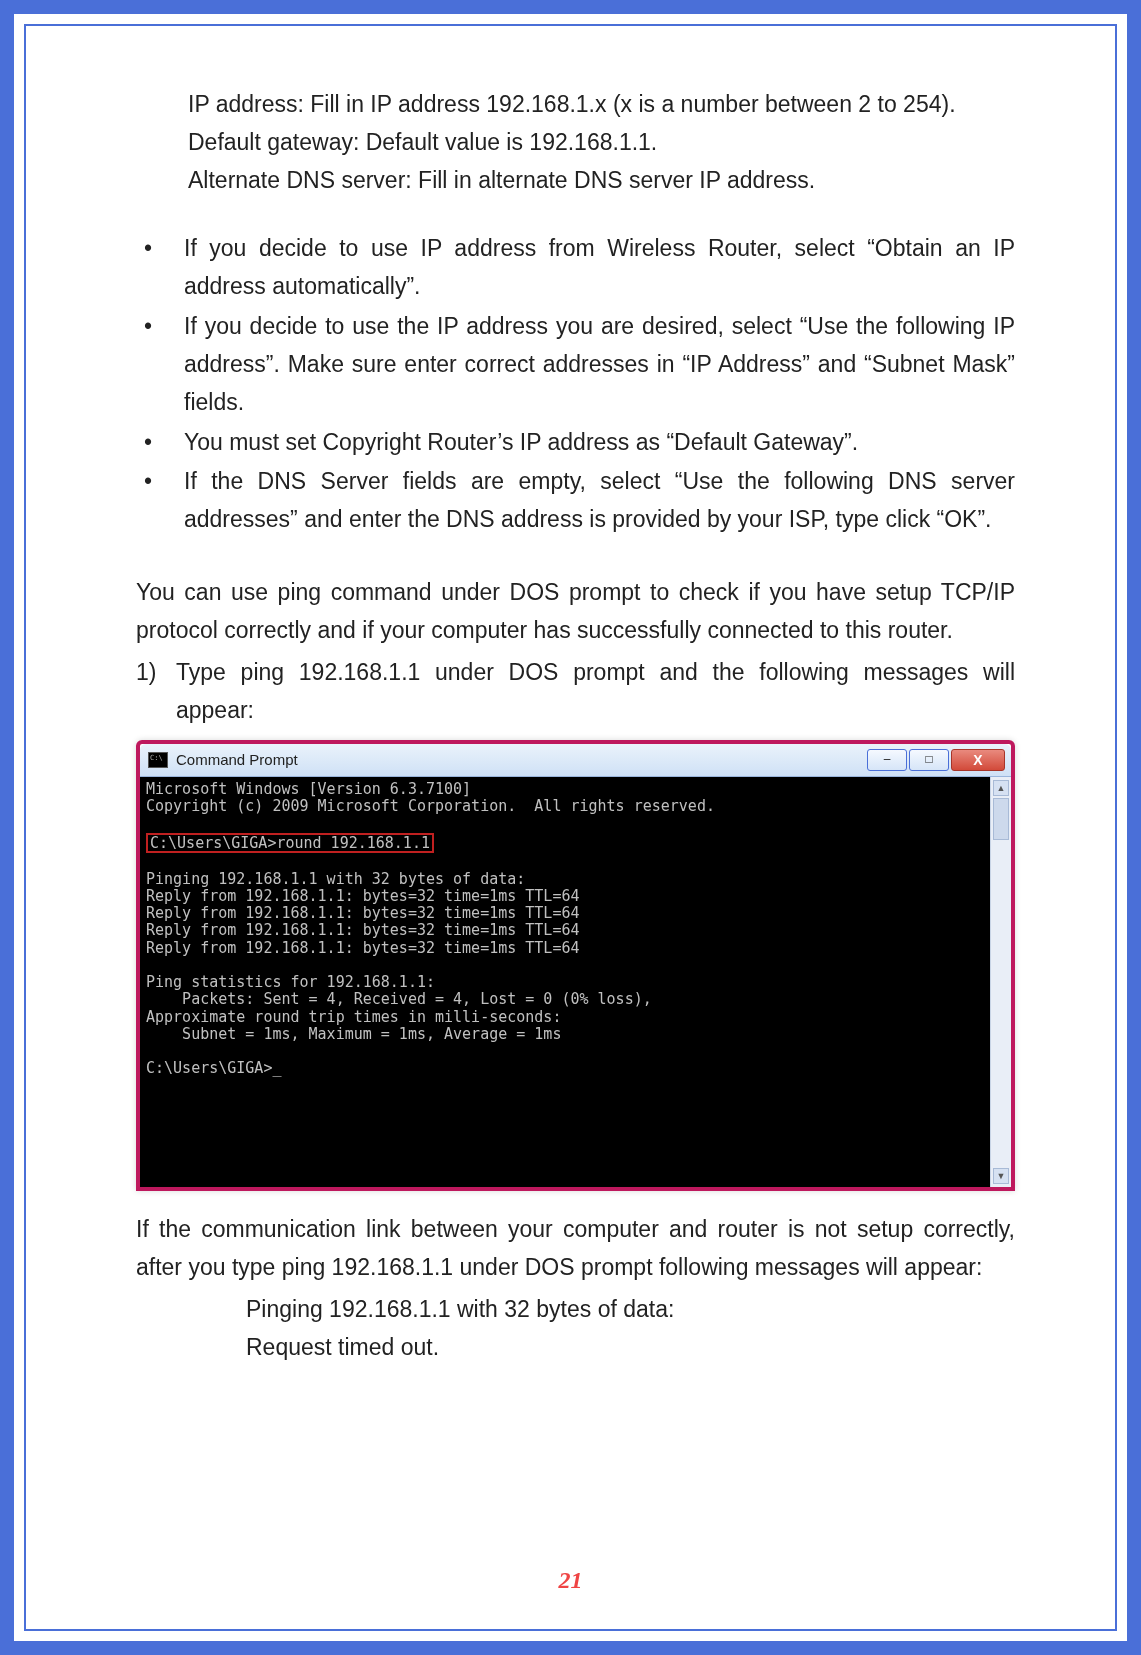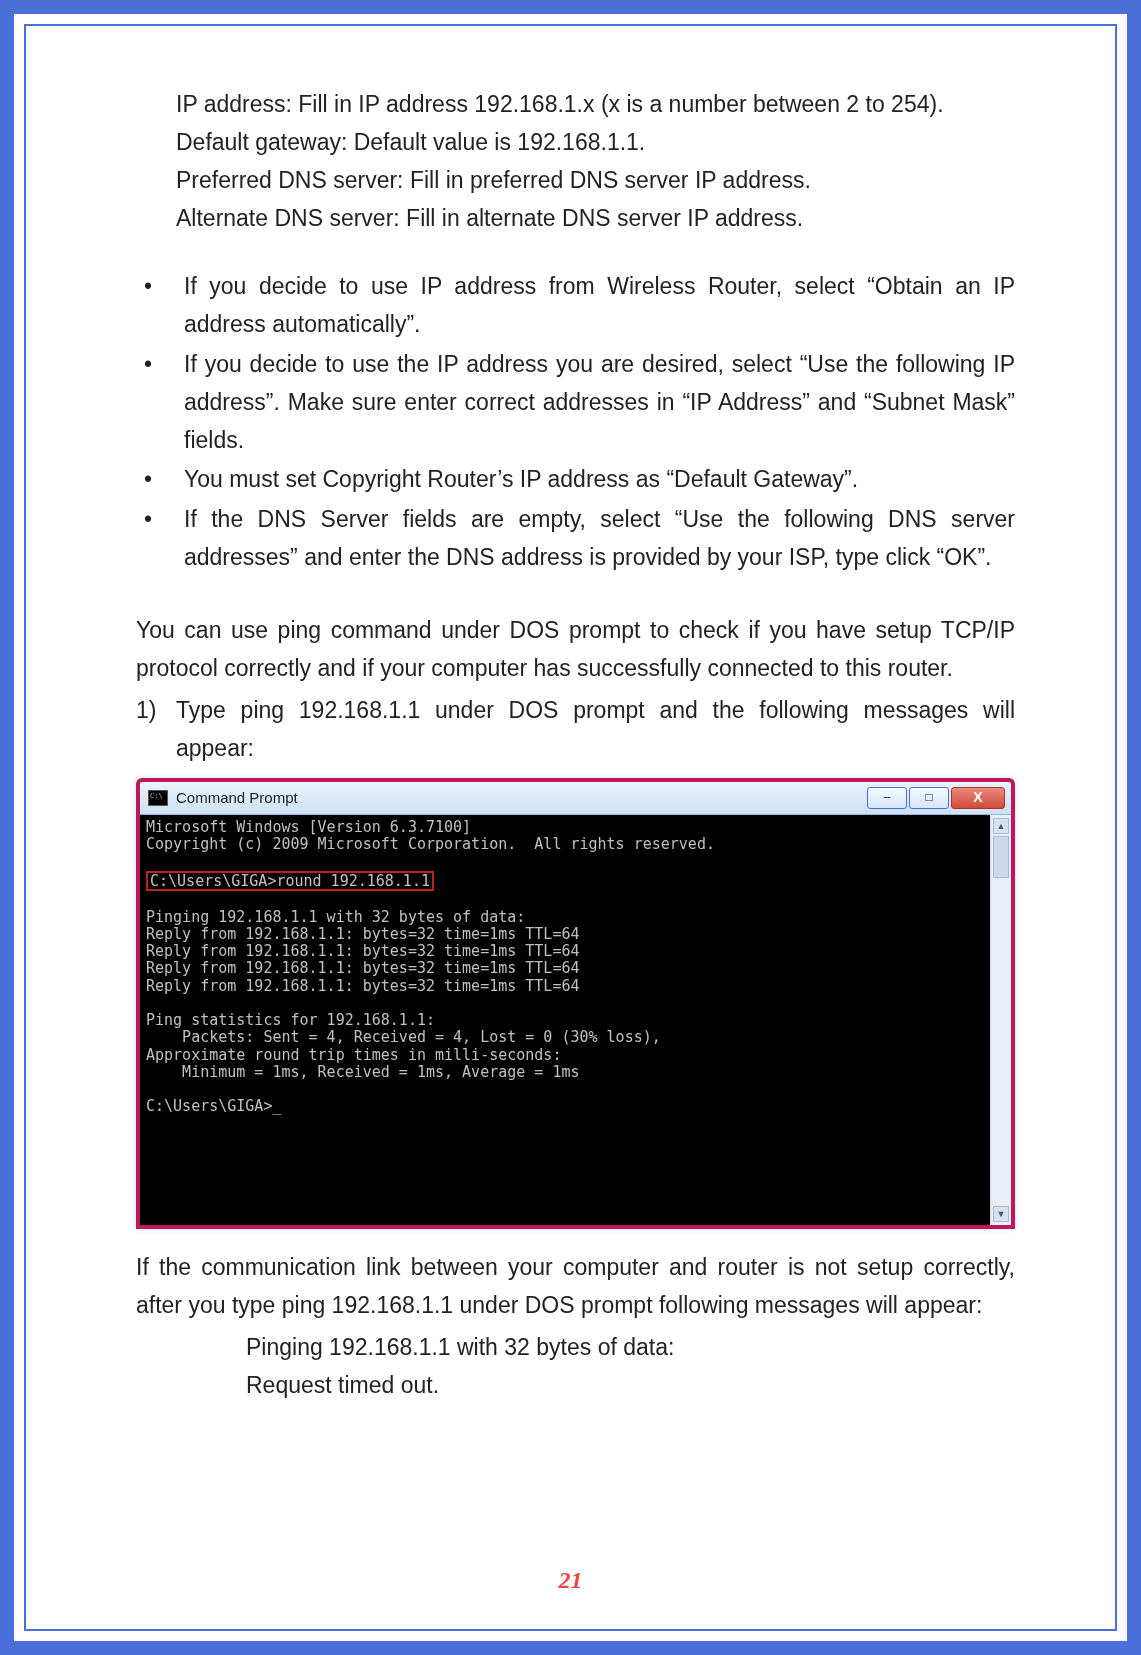--- a/index.html
+++ b/index.html
@@ -20,21 +20,21 @@
     inset: 10px;
     border: 2px solid #4a6fd8;
     box-sizing: border-box;
     padding: 60px 100px 40px 110px;
     font-family: Verdana, Geneva, sans-serif;
     font-size: 23px;
     line-height: 1.65;
     color: #222;
   }
   .indent-block {
-    margin-left: 40px;
+    margin-left: 52px;
     margin-bottom: 30px;
   }
   .indent-block p {
     margin: 0;
   }
   .bullets {
     margin: 20px 0 35px 0;
   }
   .bullet-row {
     display: flex;
@@ -212,21 +212,20 @@
 </style>
 </head>
 <body>
 
 <div class="page">
   <div class="inner-border">
 
     <div class="indent-block">
       <p>IP address: Fill in IP address 192.168.1.x (x is a number between 2 to 254).</p>
       <p>Default gateway: Default value is 192.168.1.1.</p>
-      <p>Preferred DNS server: Fill in preferred DNS server IP address.</p>
       <p>Alternate DNS server: Fill in alternate DNS server IP address.</p>
     </div>
 
     <div class="bullets">
       <div class="bullet-row">
         <div class="bullet-marker">•</div>
         <div class="bullet-text">If you decide to use IP address from Wireless Router, select “Obtain an IP address automatically”.</div>
       </div>
       <div class="bullet-row">
         <div class="bullet-marker">•</div>
@@ -267,23 +266,23 @@
 
 <span class="cmd-highlight"><span>C:\Users\GIGA&gt;</span><span>round 192.168.1.1</span></span>
 
 <span>Pinging 192.168.1.1 with 32 bytes of data:</span>
 <span>Reply from 192.168.1.1: bytes=32 time=1ms TTL=64</span>
 <span>Reply from 192.168.1.1: bytes=32 time=1ms TTL=64</span>
 <span>Reply from 192.168.1.1: bytes=32 time=1ms TTL=64</span>
 <span>Reply from 192.168.1.1: bytes=32 time=1ms TTL=64</span>
 
 <span>Ping statistics for 192.168.1.1:</span>
-<span>    Packets: Sent = 4, Received = 4, Lost = 0 (30% loss),</span>
+<span>    Packets: Sent = 4, Received = 4, Lost = 0 (0% loss),</span>
 <span>Approximate round trip times in milli-seconds:</span>
-<span>    Minimum = 1ms, Received = 1ms, Average = 1ms</span>
+<span>    Subnet = 1ms, Maximum = 1ms, Average = 1ms</span>
 
 <span>C:\Users\GIGA&gt;_</span>
 
 
 
 
 </div>
         <div class="cmd-scroll">
           <div class="scroll-arrow">▲</div>
           <div class="scroll-track">

